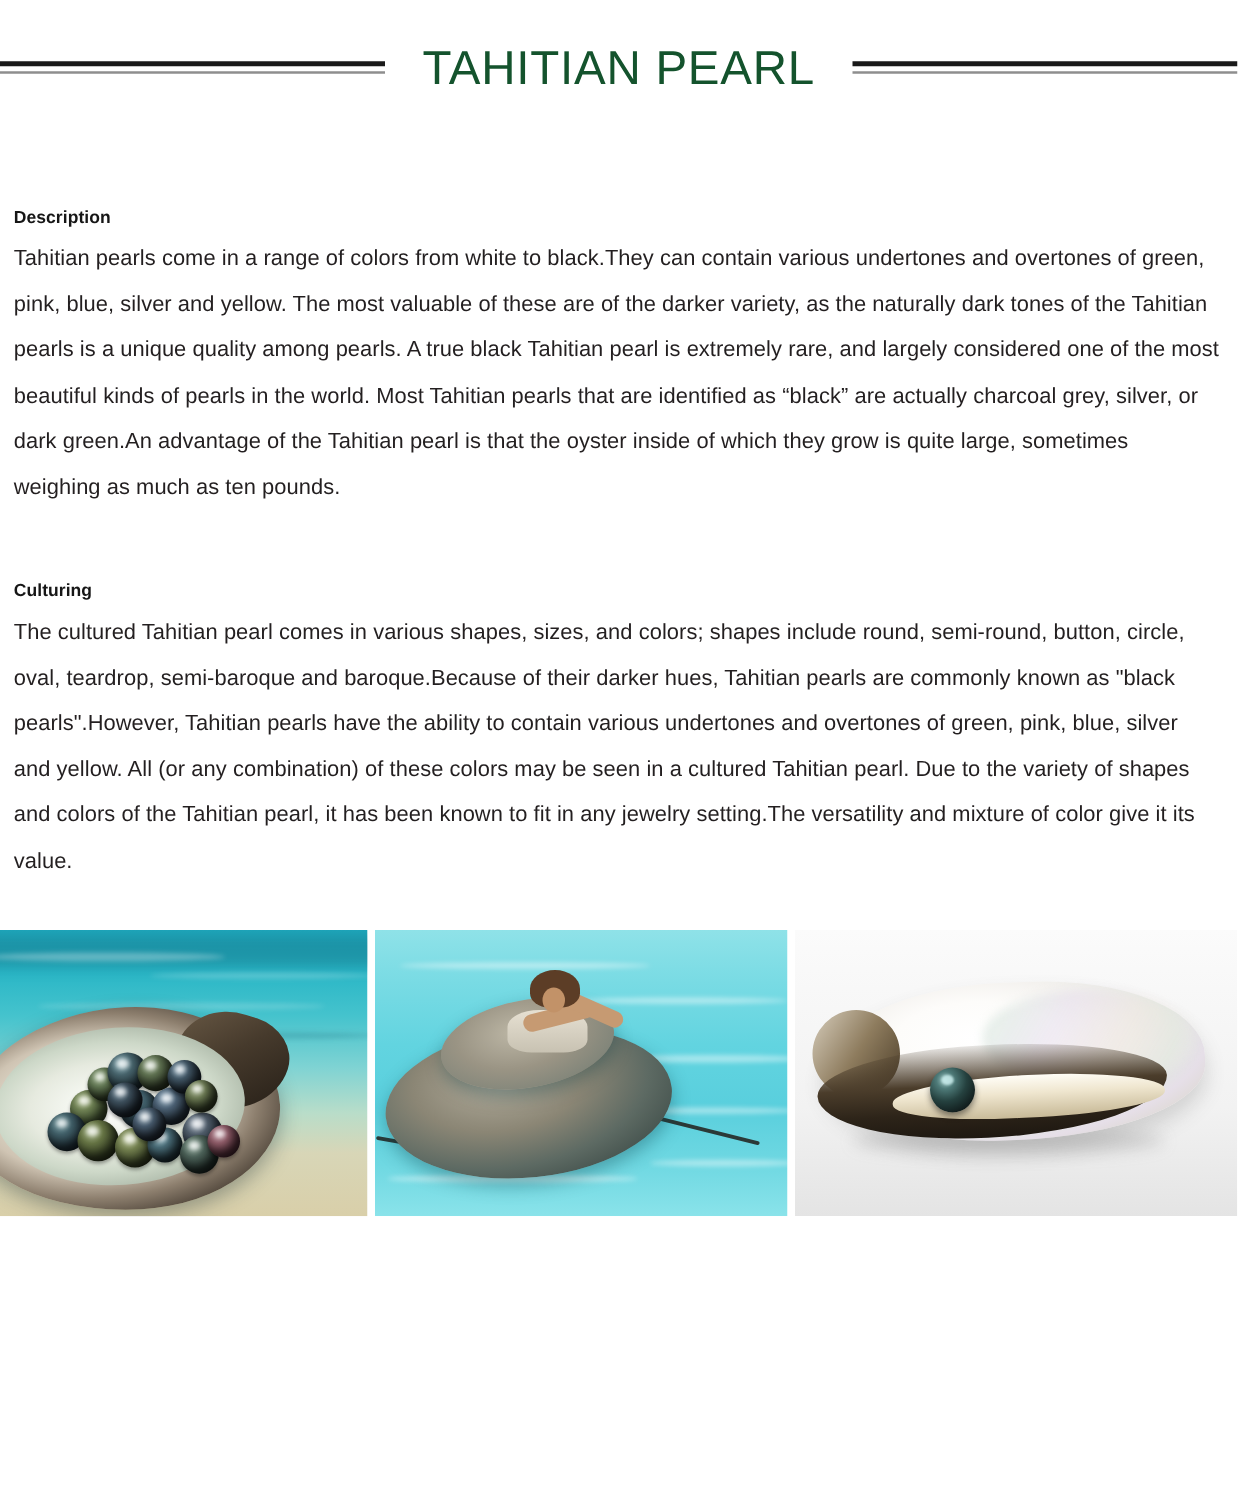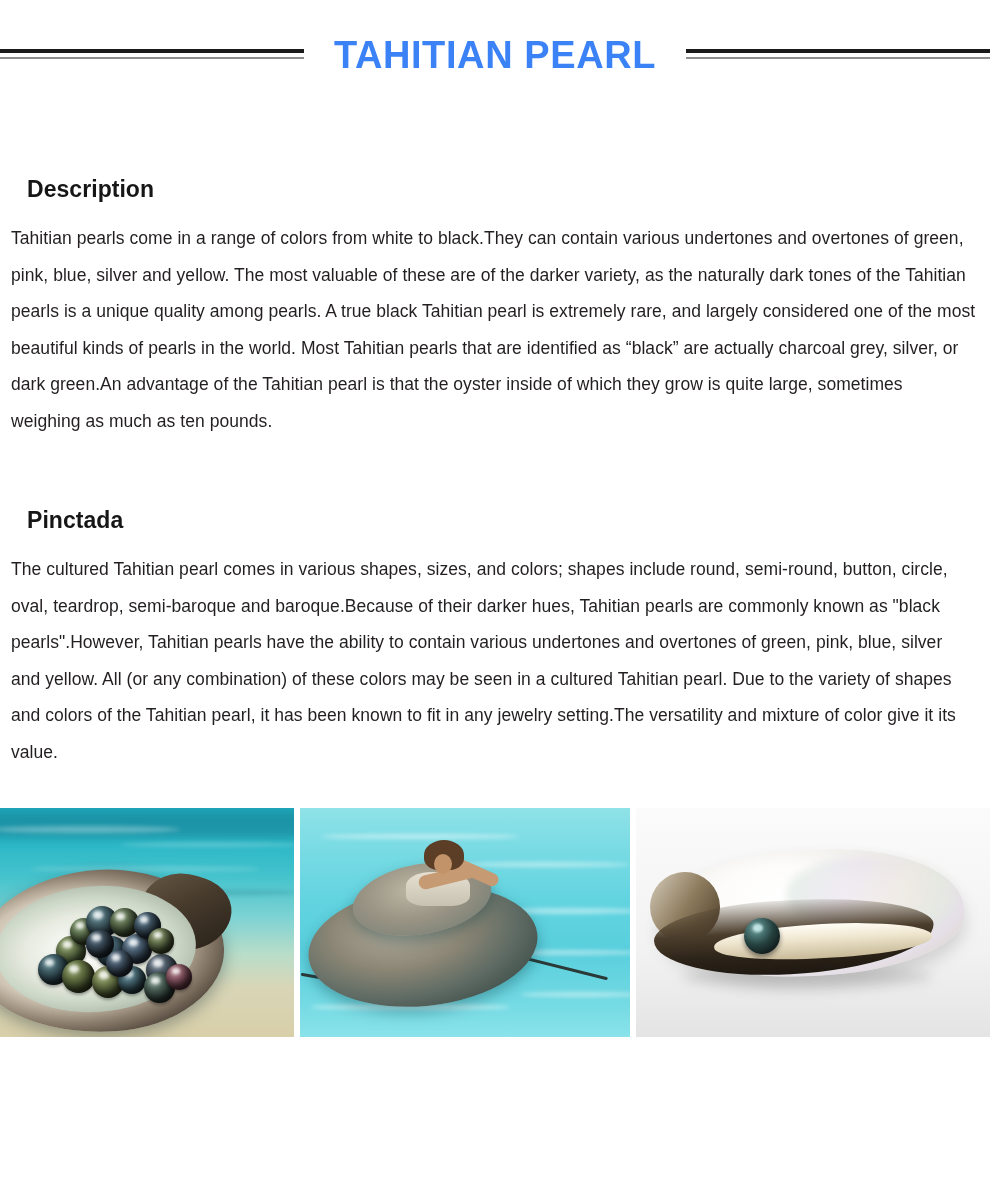--- a/index.html
+++ b/index.html
@@ -44,45 +44,45 @@
     right: 0;
     top: 8px;
     height: 2px;
     background: #8e8e8e;
   }
   .rule.left .bar-thick { right: 0; }
   .header-title {
     flex: 0 0 auto;
     font-size: 38px;
     letter-spacing: 0.6px;
-    font-weight: 700;
-    color: #3b82f6;
+    font-weight: 400;
+    color: #14532d;
     white-space: nowrap;
     padding: 0 30px;
     line-height: 1;
   }
 
   
   .content {
     padding: 0 14px 0 11px;
     box-sizing: border-box;
   }
   .para {
     font-size: 17.5px;
     line-height: 36.5px;
     color: #231f20;
     margin: 0;
     letter-spacing: 0.05px;
   }
   .section-heading {
-    font-size: 23px;
+    font-size: 14px;
     line-height: 30px;
     font-weight: bold;
     color: #161616;
-    margin: 16px;
+    margin: 0;
     letter-spacing: 0.05px;
   }
   .gap-after-intro { height: 48px; }
   .gap-after-desc { height: 50px; }
   .gap-before-images { height: 38px; }
 
   
   .image-strip {
     display: flex;
     gap: 6px;
@@ -318,21 +318,21 @@
 <div class="content">
 
 
   <div class="gap-after-intro"></div>
 
   <h2 class="section-heading">Description</h2>
   <p class="para">Tahitian pearls come in a range of colors from white to black.They can contain various undertones and overtones of green, pink, blue, silver and yellow. The most valuable of these are of the darker variety, as the naturally dark tones of the Tahitian pearls is a unique quality among pearls. A true black Tahitian pearl is extremely rare, and largely considered one of the most beautiful kinds of pearls in the world. Most Tahitian pearls that are identified as “black” are actually charcoal grey, silver, or dark green.An advantage of the Tahitian pearl is that the oyster inside of which they grow is quite large, sometimes weighing as much as ten pounds.</p>
 
   <div class="gap-after-desc"></div>
 
-  <h2 class="section-heading">Pinctada</h2>
+  <h2 class="section-heading">Culturing</h2>
   <p class="para">The cultured Tahitian pearl comes in various shapes, sizes, and colors; shapes include round, semi-round, button, circle, oval, teardrop, semi-baroque and baroque.Because of their darker hues, Tahitian pearls are commonly known as "black pearls".However, Tahitian pearls have the ability to contain various undertones and overtones of green, pink, blue, silver and yellow. All (or any combination) of these colors may be seen in a cultured Tahitian pearl. Due to the variety of shapes and colors of the Tahitian pearl, it has been known to fit in any jewelry setting.The versatility and mixture of color give it its value.</p>
 
 </div>
 
 <div class="gap-before-images"></div>
 
 <div class="image-strip">
 
   <div class="photo photo-1">
     <div class="bg"></div>

